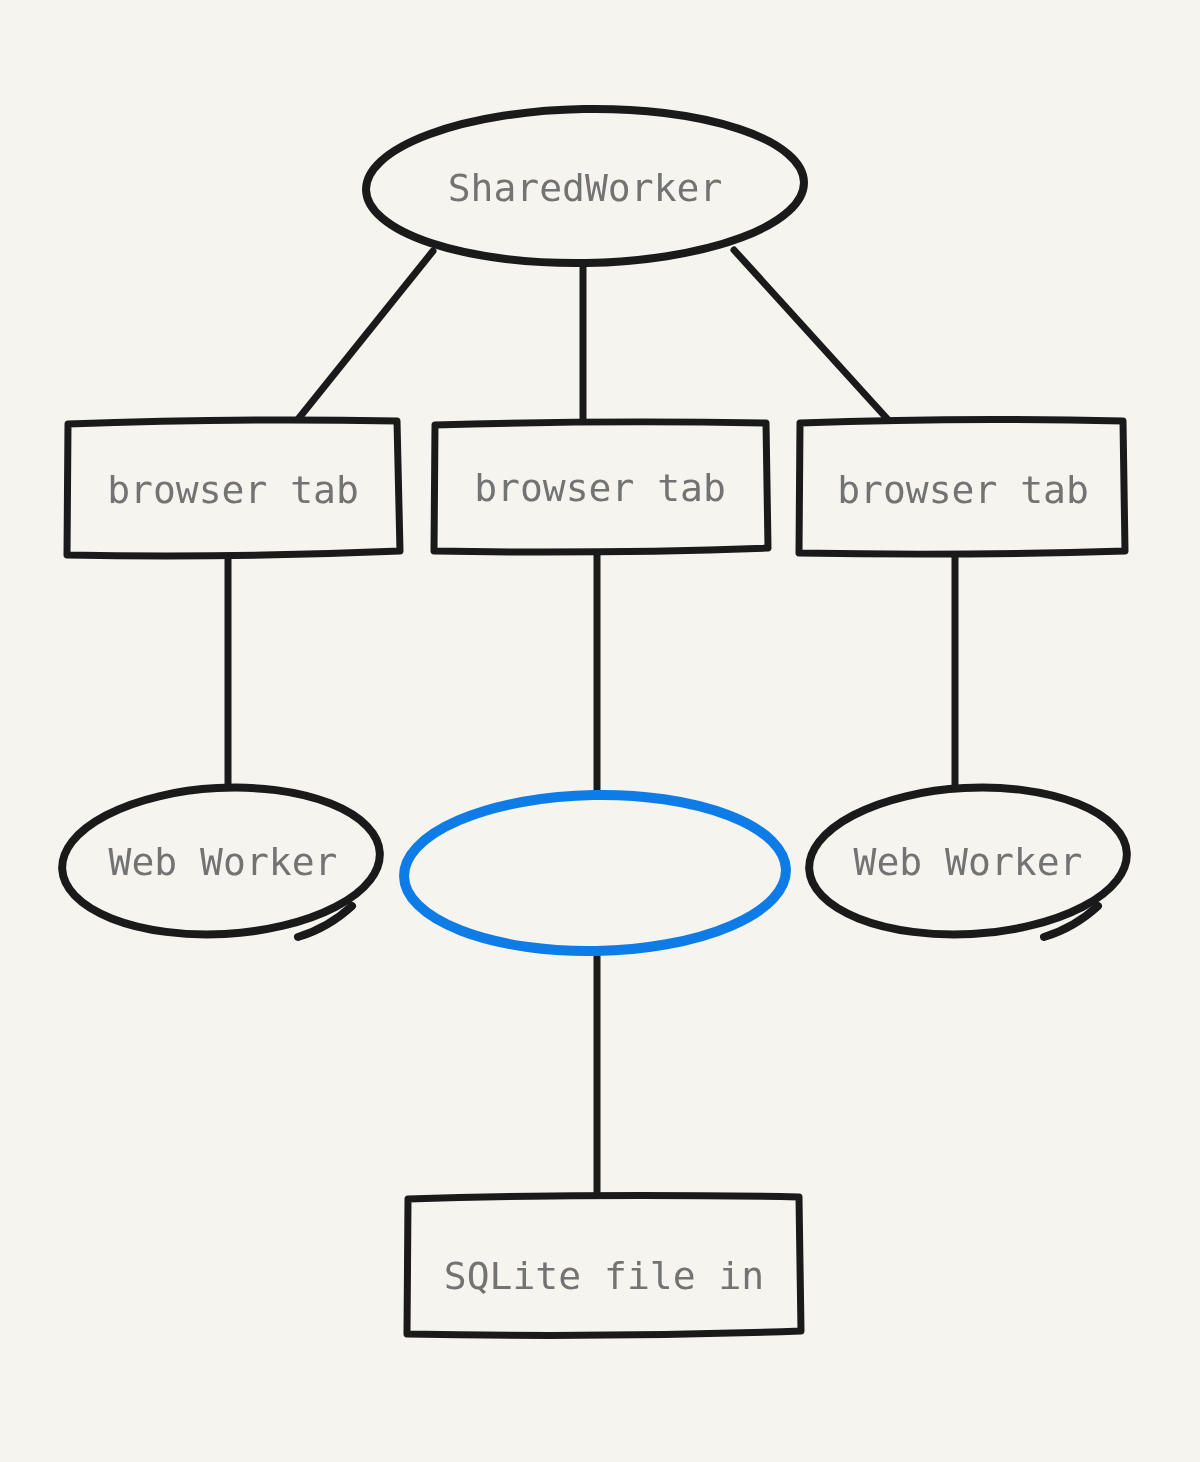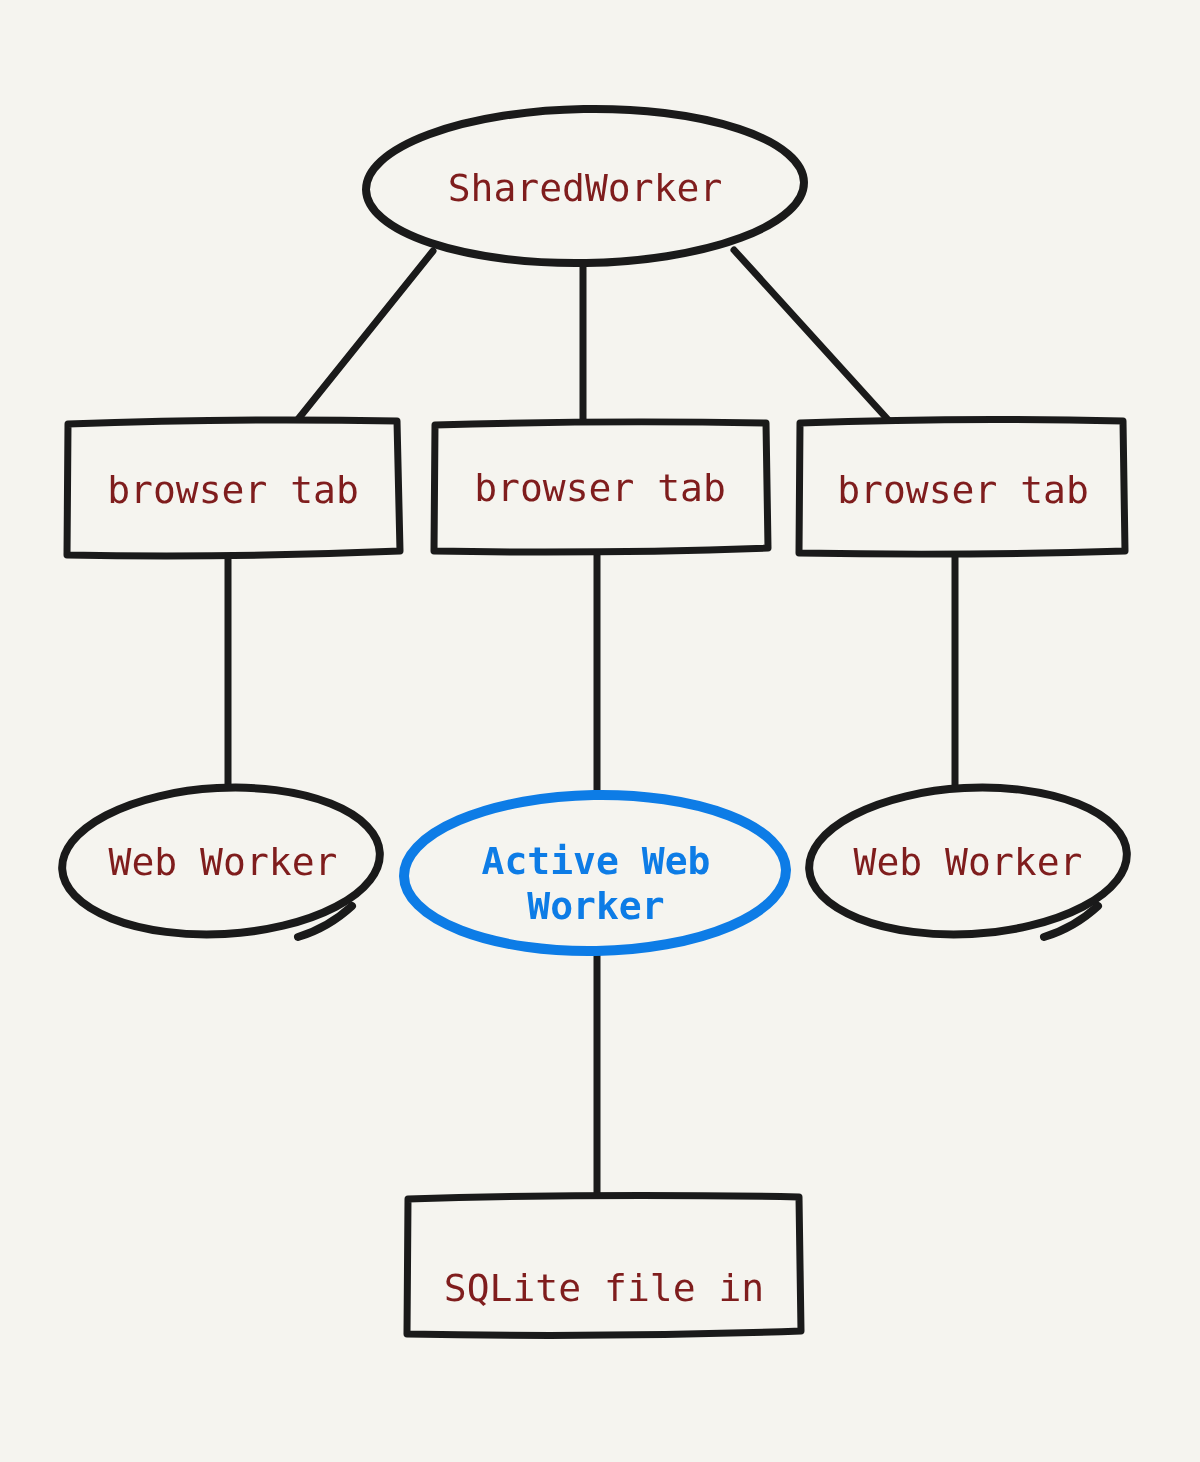--- a/index.html
+++ b/index.html
@@ -46,21 +46,21 @@
     fill: none;
     stroke: #1a1a1a;
     stroke-width: 8;
     stroke-linecap: round;
   }
   .label {
     position: absolute;
     transform: translate(-50%, -50%);
     font-size: 38px;
     line-height: 45px;
-    color: #7f1d1d;
+    color: #737373;
     white-space: nowrap;
     text-align: center;
     font-weight: 500;
   }
   .label.accent-text {
     color: #0d7ce6;
     font-weight: bold;
   }
 </style>
 </head>
@@ -98,24 +98,20 @@
   <div class="label" style="left:585px; top:188px;">SharedWorker</div>
 
   <div class="label" style="left:233px; top:490px;">browser tab</div>
 
   <div class="label" style="left:600px; top:488px;">browser tab</div>
 
   <div class="label" style="left:963px; top:490px;">browser tab</div>
 
   <div class="label" style="left:223px; top:862px;">Web Worker</div>
 
-  <div class="label accent-text" style="left:596px; top:884px;">
-    <div>Active Web</div>
-    <div>Worker</div>
-  </div>
 
   <div class="label" style="left:968px; top:862px;">Web Worker</div>
 
-  <div class="label" style="left:604px; top:1276px;margin-top:12px;">
+  <div class="label" style="left:604px; top:1276px;">
     <div>SQLite file in</div>
   </div>
 
 </div>
 
 </body></html>

